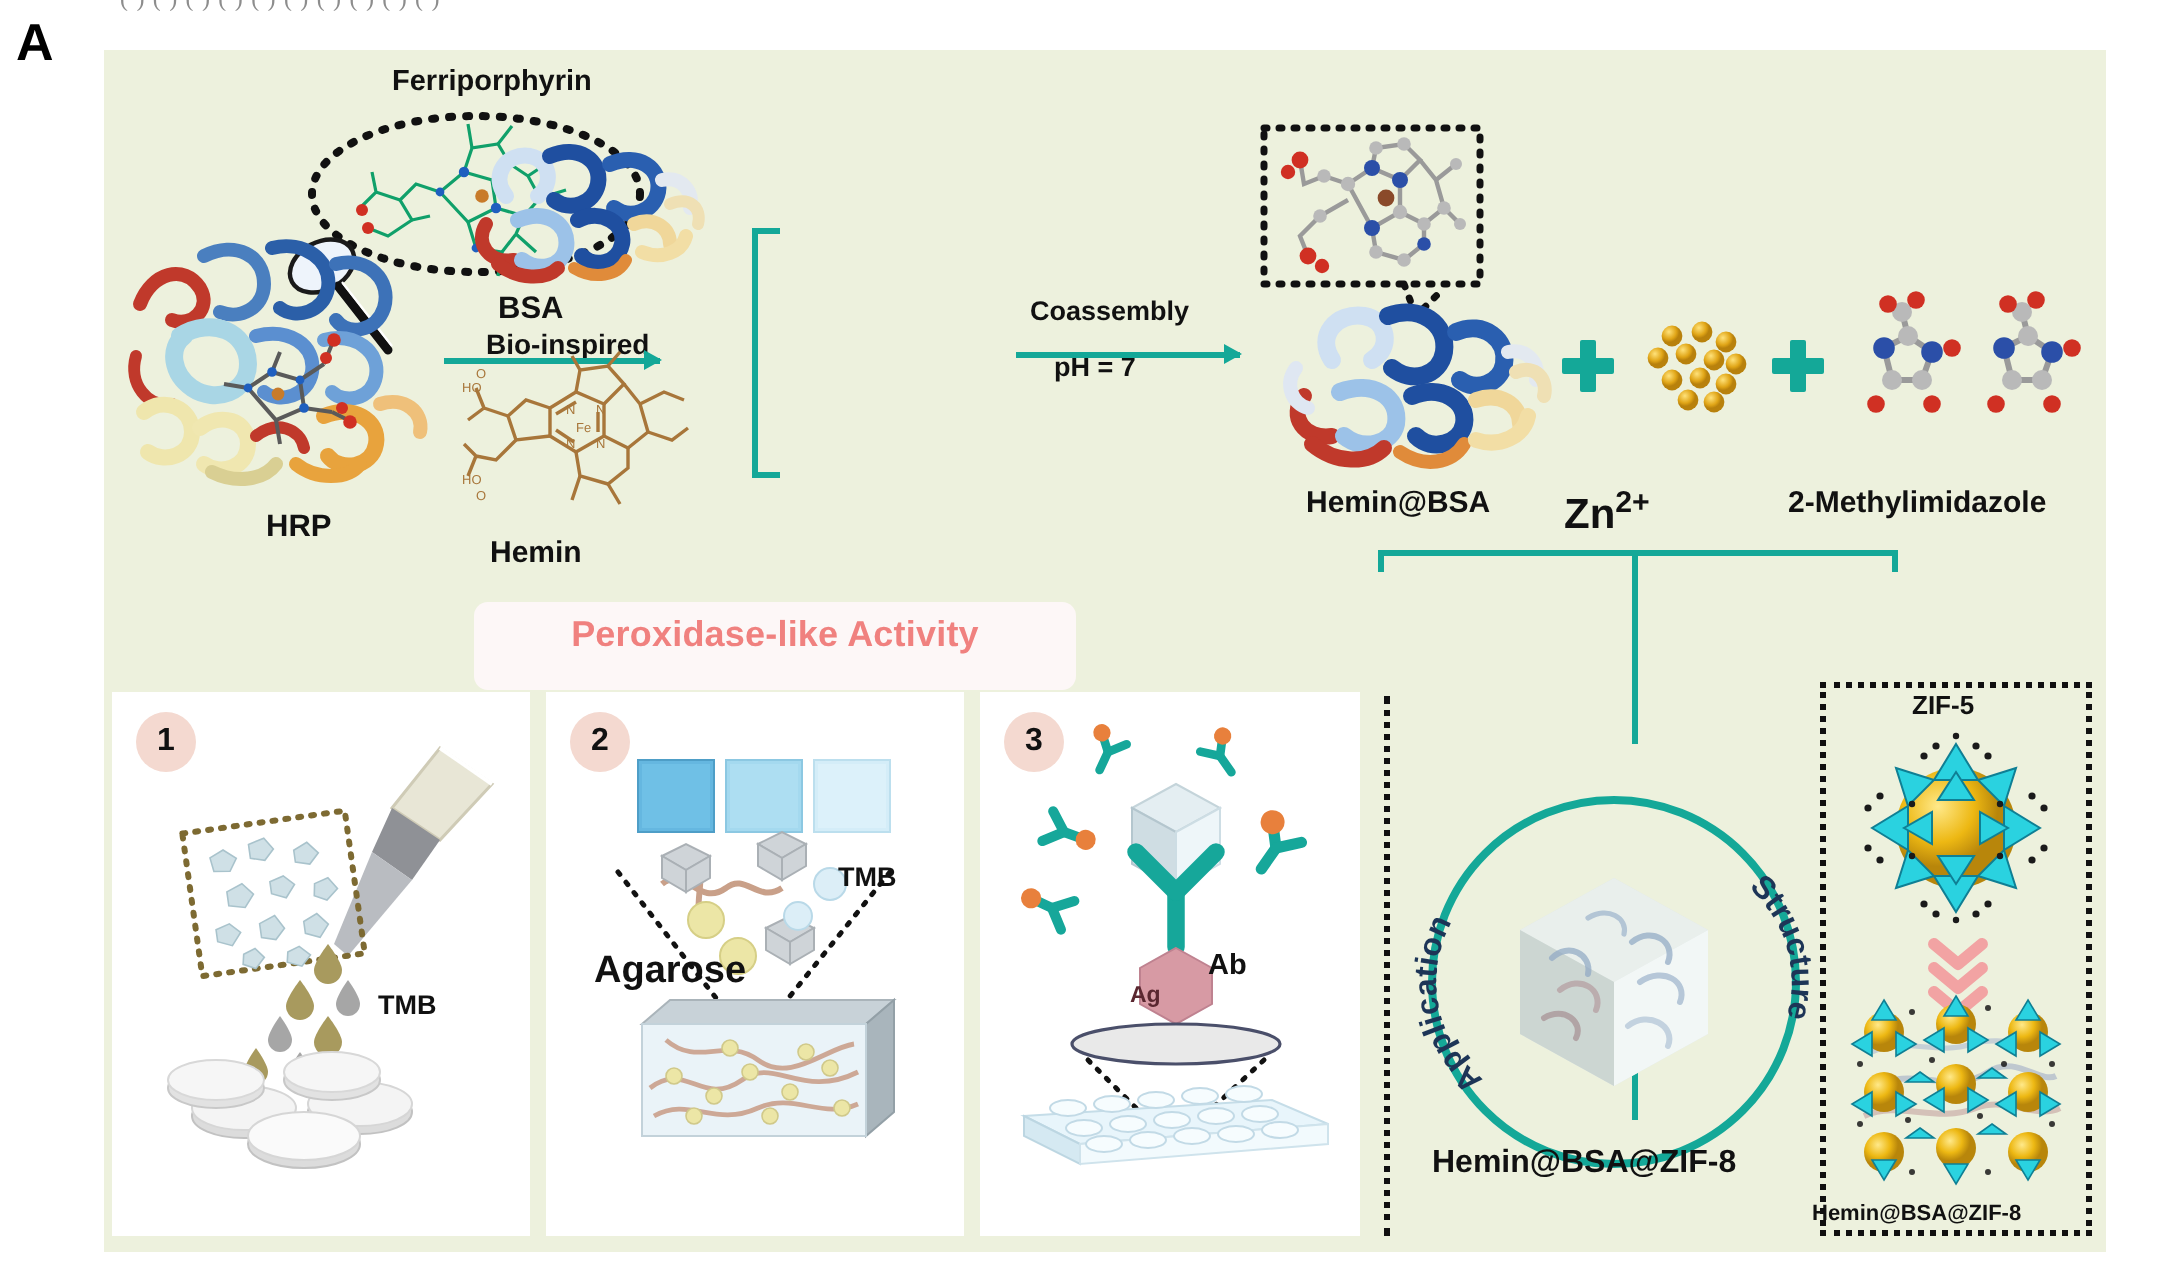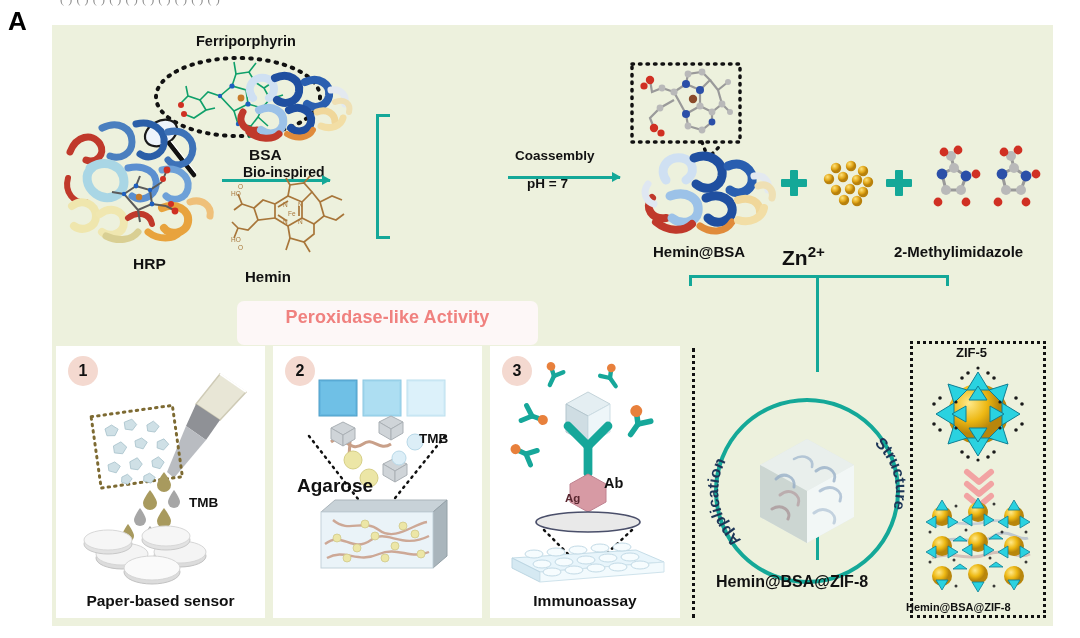--- a/index.html
+++ b/index.html
@@ -431,21 +431,20 @@
         <ellipse cx="82" cy="204" rx="28" ry="12" fill="#dcdcdc" stroke="#c2c2c2"></ellipse>
         <ellipse cx="82" cy="200" rx="28" ry="12" fill="#fafafa" stroke="#d6d6d6"></ellipse>
         <ellipse cx="38" cy="176" rx="24" ry="10" fill="#e2e2e2" stroke="#c8c8c8"></ellipse>
         <ellipse cx="38" cy="172" rx="24" ry="10" fill="#f6f6f6" stroke="#d8d8d8"></ellipse>
         <ellipse cx="96" cy="172" rx="24" ry="10" fill="#e2e2e2" stroke="#c8c8c8"></ellipse>
         <ellipse cx="96" cy="168" rx="24" ry="10" fill="#f6f6f6" stroke="#d8d8d8"></ellipse>
       </g>
     </svg>
 
     <div class="lbl" style="left:133px;top:149px;font-size:13.5px;">TMB</div>
-    <div class="card-title">Paper-based sensor</div>
   </div>
 
   <div class="card" id="card2">
     <div class="num-badge">2</div>
 
     <svg class="absimg" style="left:14px;top:22px;" width="182" height="215" viewBox="0 0 182 215">
 
       <g>
         <rect x="32" y="12" width="38" height="36" fill="#65b7e0" stroke="#4e9ec7"></rect>
         <rect x="34" y="14" width="34" height="32" fill="#6fc0e6"></rect>
@@ -582,21 +581,20 @@
             <ellipse cx="76" cy="208" rx="9" ry="4"></ellipse>
           <ellipse cx="98" cy="206" rx="9" ry="4"></ellipse>
             <ellipse cx="120" cy="205" rx="9" ry="4"></ellipse>
           <ellipse cx="142" cy="203" rx="9" ry="4"></ellipse>
         </g>
       </g>
     </svg>
 
     <div class="lbl" style="left:114px;top:113px;font-size:14.5px;margin-top:16px;">Ab</div>
     <div class="lbl" style="left:75px;top:146px;font-size:11.5px;color:#5a2730;">Ag</div>
-    <div class="card-title">Immunoassay</div>
   </div>
 
   <div id="dotsep"></div>
 
   <div id="circ"></div>
 
   <svg class="absimg" style="left:750px;top:435px;" width="114" height="112" viewBox="0 0 114 112">
     <path d="M57 4 L104 30 L104 82 L57 108 L10 82 L10 30 Z" fill="#dfe7e4"></path>
     <path d="M57 4 L104 30 L57 56 L10 30 Z" fill="#e9efec"></path>
     <path d="M10 30 L57 56 L57 108 L10 82 Z" fill="#ccd6d2"></path>

